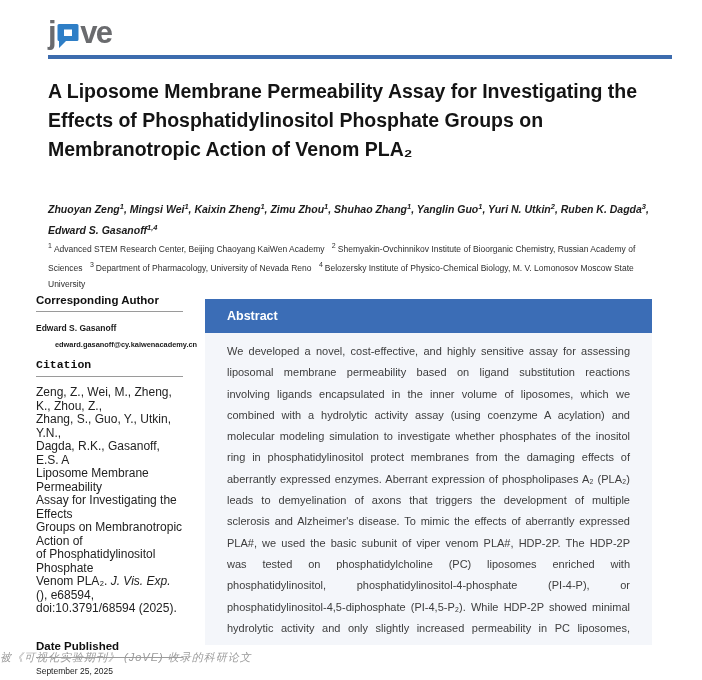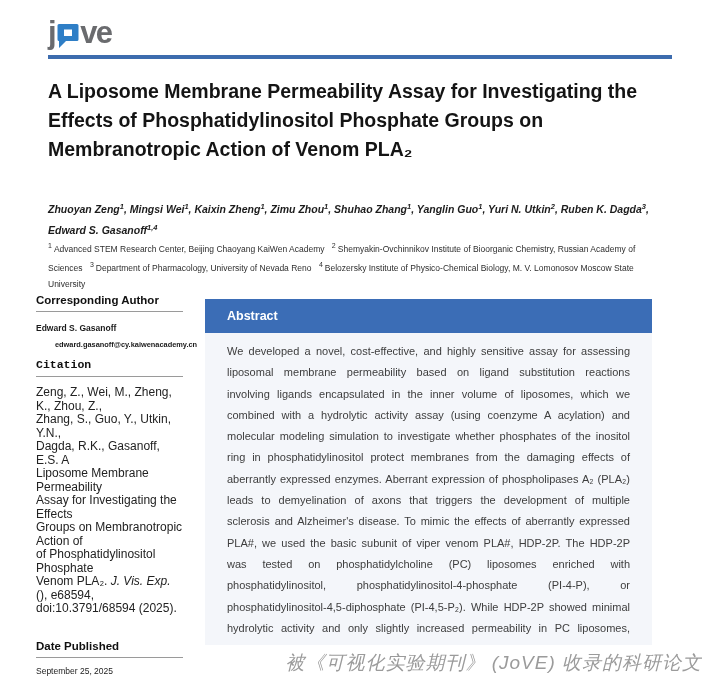--- a/index.html
+++ b/index.html
@@ -46,22 +46,22 @@
   .abstract { position:absolute; left:205px; top:299px; width:447px; }
   .abstract-header { height:34px; background:#3b6db6; color:#ffffff;
                      display:flex; align-items:center; padding-left:22px;
                      font-size:12.5px; font-weight:bold; }
   .abstract-body { background:#f4f6fa; height:312px; overflow:hidden;
                    padding:8px 22px 0 22px; }
   .abstract-text { font-size:11px; line-height:21.3px; color:#3d3d3d;
                    text-align:justify; word-spacing:1px; }
 
   
-  .caption { position:absolute; left:0; right:0; top:650px; text-align:right;
-             font-style:italic; font-size:19px; color:#9b9b9b; letter-spacing:1px; }
+  .caption { position:absolute; left:0; right:0; top:650px; text-align:left;
+             font-style:italic; font-size:11px; color:#9b9b9b; letter-spacing:1px; }
 </style>
 </head>
 <body>
 
 <div id="page">
 
   <div class="logo">
     <span>j</span>
     <span class="bubble">
       <svg viewBox="0 0 22 25" width="22" height="25">

